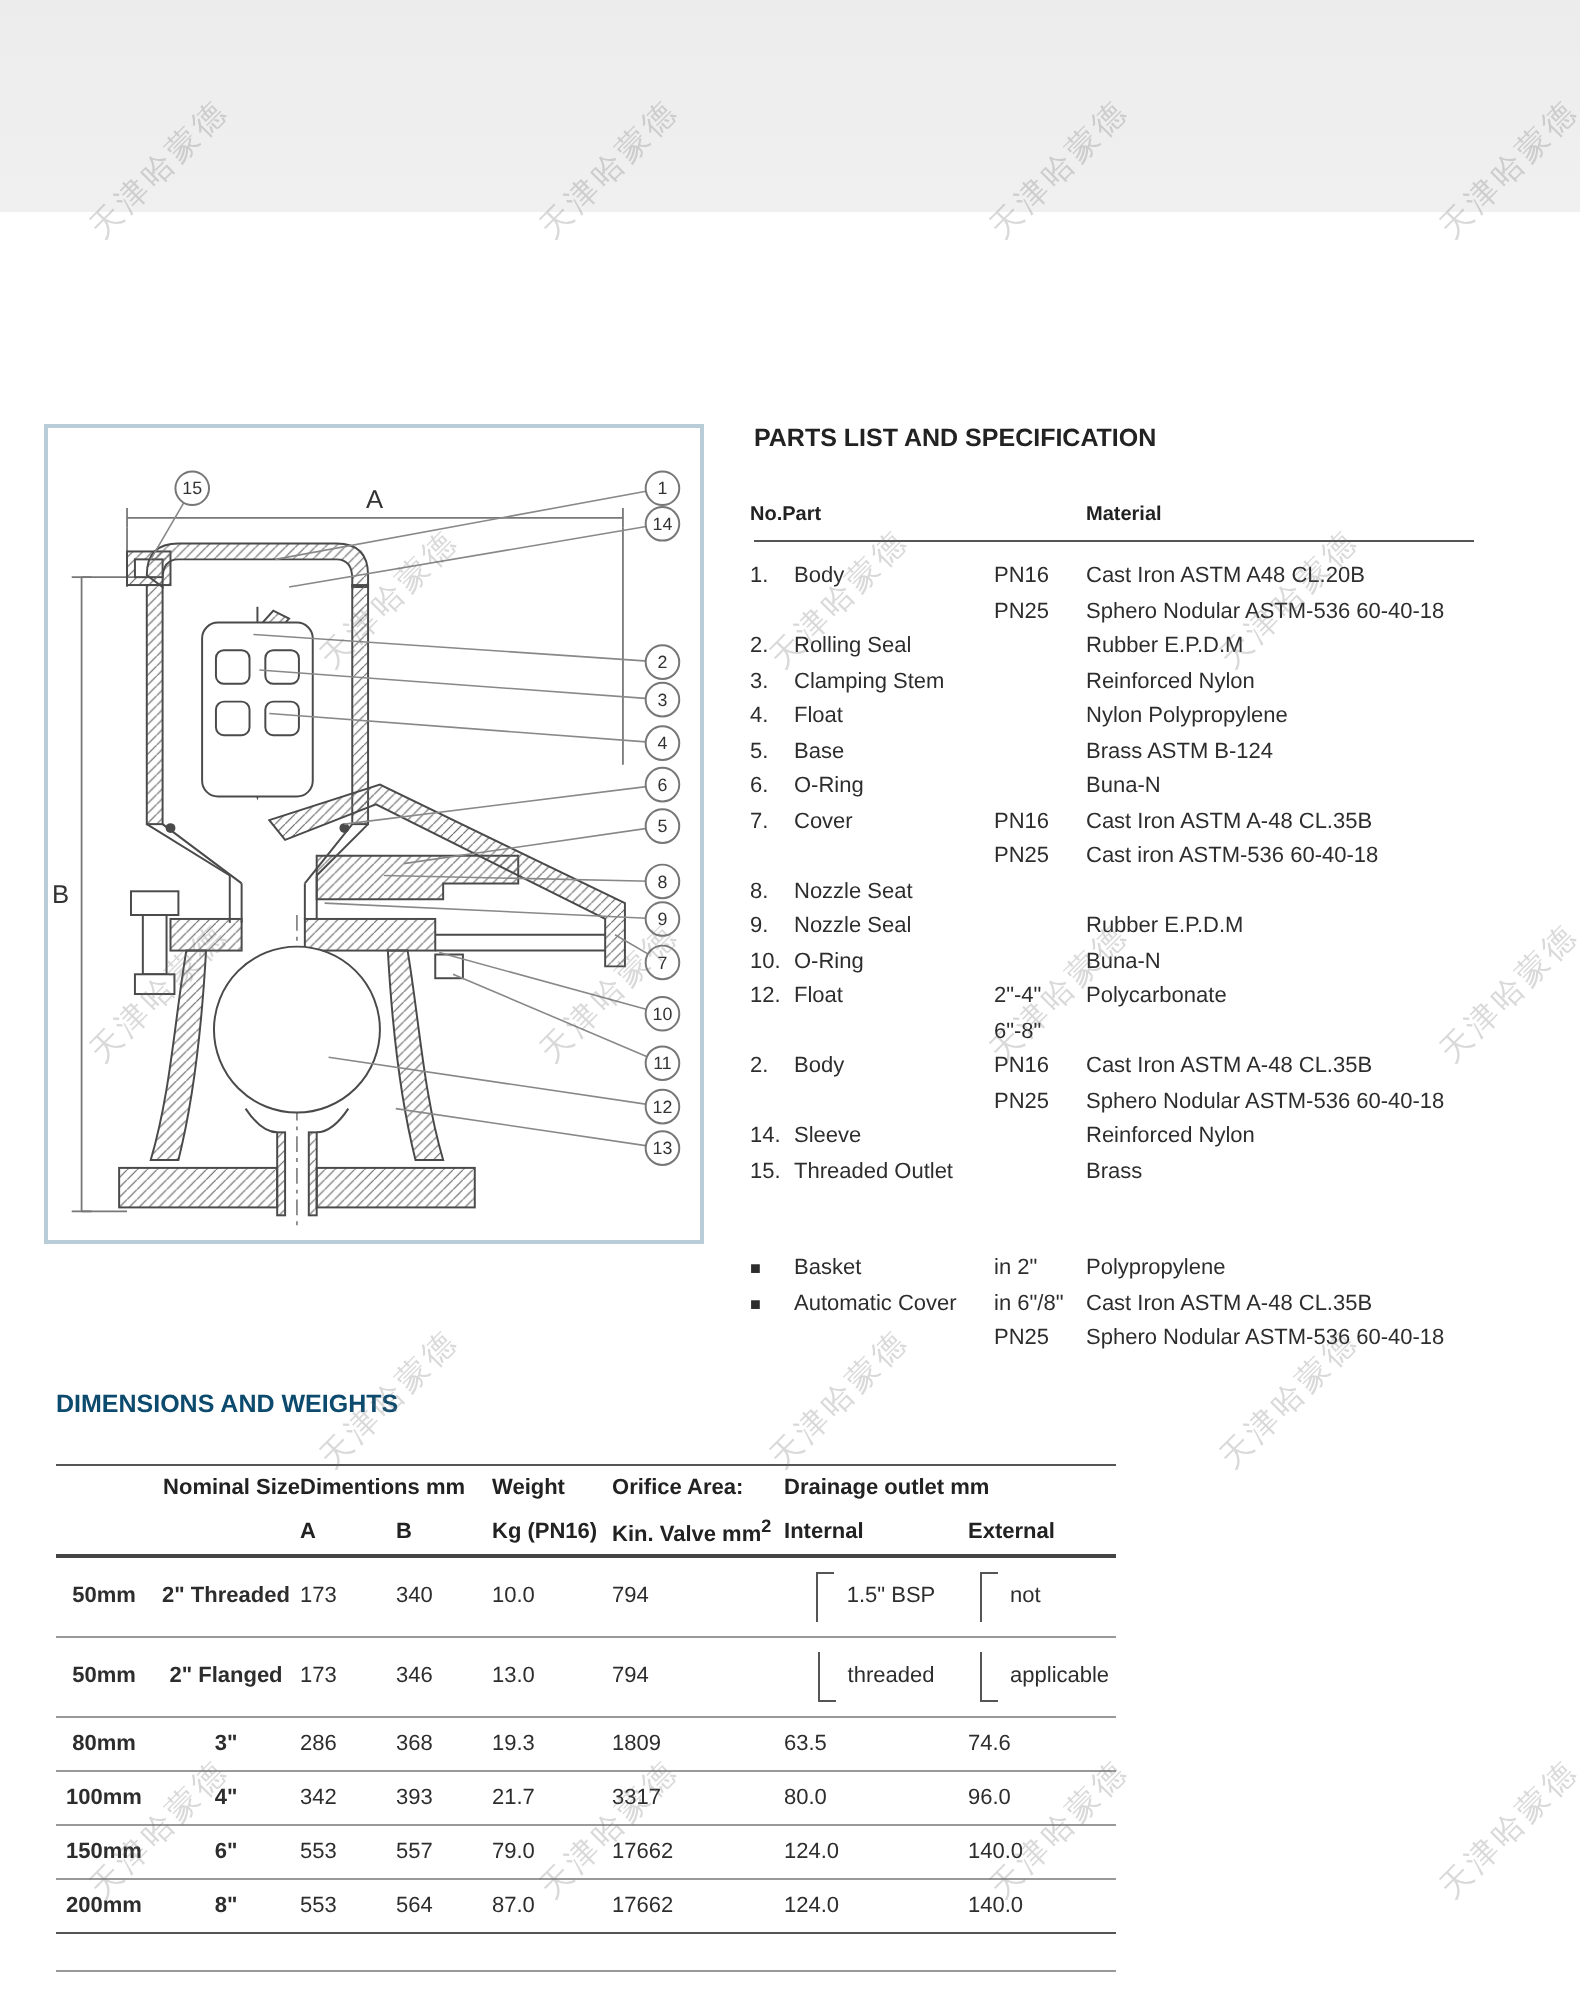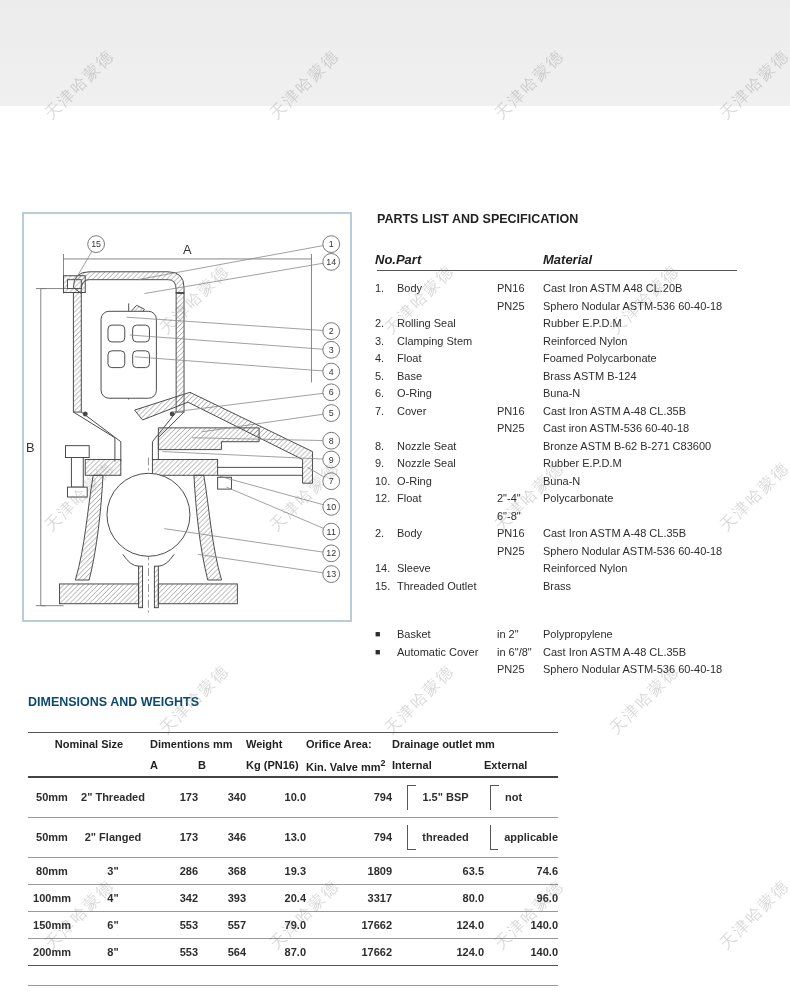--- a/index.html
+++ b/index.html
@@ -12,40 +12,40 @@
   #watermarks{position:absolute;inset:0;z-index:6;pointer-events:none;}
   .wm{position:absolute;transform:translate(-50%,-50%) rotate(-45deg);
       font-size:16px;letter-spacing:2px;color:rgba(110,110,110,.26);white-space:nowrap;}
   
   .diagram-box{position:absolute;left:22px;top:212px;width:330px;height:410px;
                border:2px solid #b9cdd9;background:#fff;box-sizing:border-box;}
   .diagram-box svg{display:block;}
   
   .parts-panel{position:absolute;left:375px;top:212px;width:390px;z-index:2;}
   .pl-title{position:absolute;left:2px;top:0;font-size:12.5px;font-weight:bold;color:#222;}
-  .pl-head{position:absolute;left:0;top:40px;width:100%;font-size:13px;font-weight:bold;color:#222;font-style:italic;}
+  .pl-head{position:absolute;left:0;top:40px;width:100%;font-size:10px;font-weight:bold;color:#222;}
   .pl-head .mat{position:absolute;left:168px;top:0;}
   .pl-rule{position:absolute;left:2px;top:58px;width:360px;border-top:1.5px solid #555;}
   #parts-lines{position:absolute;left:0;top:68px;width:100%;}
   #parts-extras{position:absolute;left:0;top:414px;width:100%;}
   .pl-line{display:grid;grid-template-columns:22px 100px 46px 1fr;height:17.5px;
            line-height:17.5px;font-size:11px;white-space:nowrap;}
   .pl-line .bullet{font-size:9px;}
   
   .dim-title{position:absolute;left:28px;top:695px;font-size:12.5px;font-weight:bold;color:#0c4a6e;z-index:2;}
   .dim-table-wrap{position:absolute;left:28px;top:732px;width:530px;z-index:2;}
   table.dim{width:530px;border-collapse:collapse;table-layout:fixed;
             border-top:1.5px solid #555;font-size:11px;color:#2d2d2d;}
   table.dim thead{border-bottom:2px solid #444;}
   table.dim th{font-weight:bold;text-align:left;padding:5px 0 3px 0;color:#222;}
-  table.dim th.left{text-align:center;}
+  table.dim th.left{text-align:right;}
   table.dim sup{font-size:9px;}
   table.dim tbody tr{border-bottom:1px solid #999;}
   table.dim tbody tr:last-child{border-bottom:1.5px solid #555;}
-  table.dim td{text-align:right;padding:7px 0;white-space:nowrap;font-weight:bold;}
+  table.dim td{text-align:left;padding:7px 0;white-space:nowrap;}
   table.dim td.left{text-align:center;font-weight:bold;}
   .brk{display:flex;align-items:center;justify-content:center;}
   .brk .piece{display:inline-block;width:8px;height:24px;border-left:1px solid #555;margin-right:6px;}
   .brk.top .piece{border-top:1px solid #555;align-self:flex-end;}
   .brk.bot .piece{border-bottom:1px solid #555;align-self:flex-start;}
   .brk.start{justify-content:flex-start;padding-left:6px;}
   
   .footnote{position:absolute;left:28px;top:960px;font-size:11px;z-index:2;white-space:nowrap;}
   .footnote b{font-weight:bold;color:#222;}
   .footnote sup{font-size:8px;}
@@ -264,21 +264,21 @@
         <div class="pl-line">
           <span>3.</span>
           <span>Clamping Stem</span>
           <span></span>
           <span>Reinforced Nylon</span>
         </div>
         <div class="pl-line">
           <span>4.</span>
           <span>Float</span>
           <span></span>
-          <span>Foamed Polycarbonate</span>
+          <span>Nylon Polypropylene</span>
         </div>
         <div class="pl-line">
           <span>5.</span>
           <span>Base</span>
           <span></span>
           <span>Brass ASTM B-124</span>
         </div>
         <div class="pl-line">
           <span>6.</span>
           <span>O-Ring</span>
@@ -294,21 +294,20 @@
         <div class="pl-line">
           <span></span>
           <span></span>
           <span>PN25</span>
           <span>Cast iron ASTM-536 60-40-18</span>
         </div>
         <div class="pl-line">
           <span>8.</span>
           <span>Nozzle Seat</span>
           <span></span>
-          <span>Bronze ASTM B-62 B-271 C83600</span>
         </div>
         <div class="pl-line">
           <span>9.</span>
           <span>Nozzle Seal</span>
           <span></span>
           <span>Rubber E.P.D.M</span>
         </div>
         <div class="pl-line">
           <span>10.</span>
           <span>O-Ring</span>
@@ -453,21 +452,21 @@
             <td>19.3</td>
             <td>1809</td>
             <td>63.5</td>
             <td>74.6</td>
           </tr>
           <tr>
             <td class="left">100mm</td>
             <td class="left">4"</td>
             <td>342</td>
             <td>393</td>
-            <td>20.4</td>
+            <td>21.7</td>
             <td>3317</td>
             <td>80.0</td>
             <td>96.0</td>
           </tr>
           <tr>
             <td class="left">150mm</td>
             <td class="left">6"</td>
             <td>553</td>
             <td>557</td>
             <td>79.0</td>

